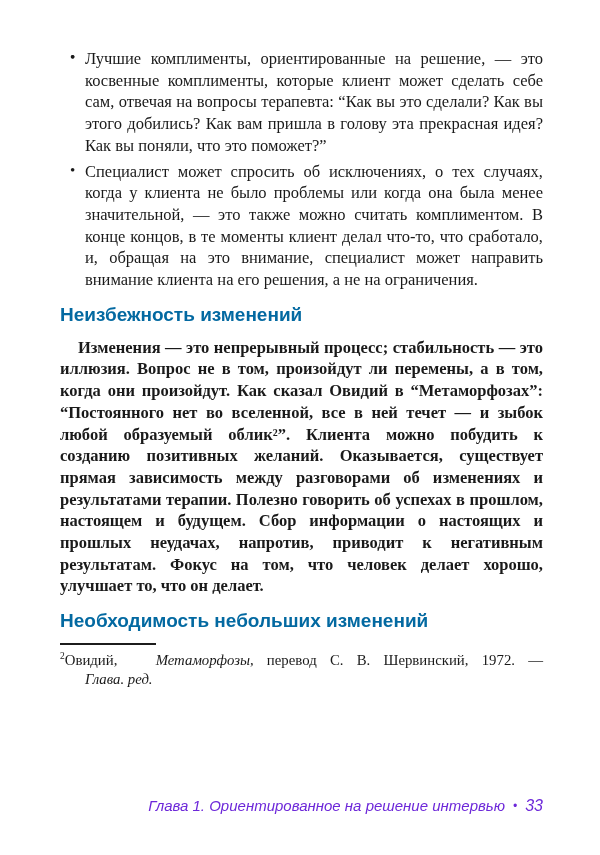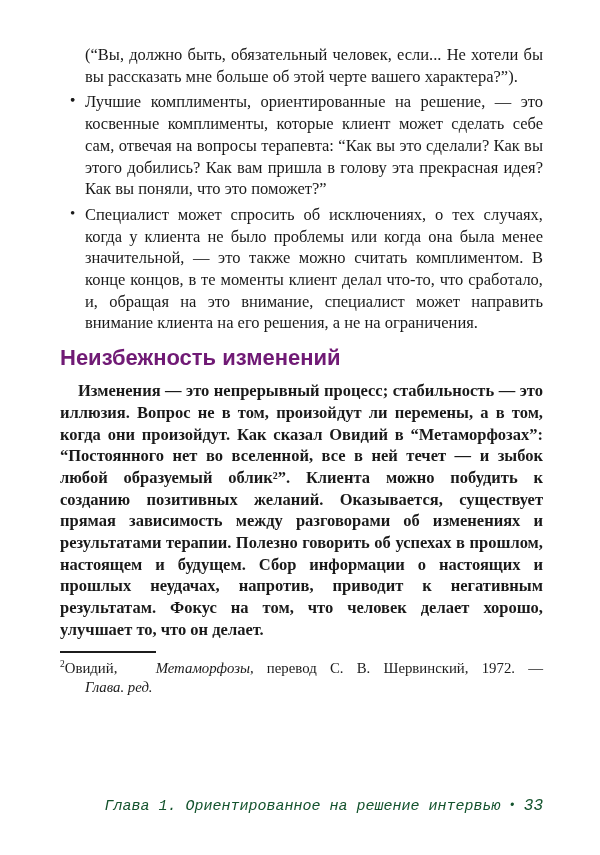--- a/index.html
+++ b/index.html
@@ -32,23 +32,23 @@
     padding-left:25px;
   }
   .bullet-marker {
     position:absolute;
     left:10px; top:-1px;
     font-size:15px;
   }
   h2.section-heading {
     font-family:"Liberation Sans", sans-serif;
     font-weight:bold;
-    font-size:22px;
+    font-size:19px;
     line-height:21px;
-    color:#701a75;
+    color:#0369a1;
     margin:13px 0 12px 0;
     text-align:left;
   }
   p.body-par { text-indent:18px;font-weight:bold; }
   .footnote-rule {
     width:96px;
     border-top:2px solid #1c1c1c;
     margin-top:10px;
   }
   .footnote {
@@ -59,56 +59,54 @@
   }
   .footnote sup {
     font-size:9.5px;
     vertical-align:super;
     line-height:0;
   }
   .footnote .it { font-style:italic;margin-left:25px; }
   .page-footer {
     margin-top:auto;
     text-align:right;
-    font-family:Liberation Mono, monospace;
+    font-family:Liberation Sans, sans-serif;
     font-style:italic;
     font-size:15px;
-    color:#14532d;
+    color:#6d28d9;
     white-space:nowrap;
   }
   .page-footer .sep { margin:0 8px; font-size:12px; vertical-align:1px; }
   .page-footer .pagenum { font-size:16px; }
 </style>
 </head>
 <body>
 
 <div class="page">
   <div class="content body-text">
 
-    <div class="quote-block">
-      <span>(“Вы, должно быть, обязательный человек, если... Не хотели бы вы рассказать мне больше об этой черте вашего характера?”).</span>
-    </div>
 
     <ul class="bullet-list">
       <li>
         <span class="bullet-marker">•</span>
       </li>
       <li>
         <span class="bullet-marker">•</span>
         <span>Лучшие комплименты, ориентированные на решение, — это косвенные комплименты, которые клиент может сделать себе сам, отвечая на вопросы терапевта: “Как вы это сделали? Как вы этого добились? Как вам пришла в голову эта прекрасная идея? Как вы поняли, что это поможет?”</span>
       </li>
       <li>
         <span class="bullet-marker">•</span>
         <span>Специалист может спросить об исключениях, о тех случаях, когда у клиента не было проблемы или когда она была менее значительной, — это также можно считать комплиментом. В конце концов, в те моменты клиент делал что-то, что сработало, и, обращая на это внимание, специалист может направить внимание клиента на его решения, а не на ограничения.</span>
       </li>
     </ul>
 
     <h2 class="section-heading">Неизбежность изменений</h2>
     <p class="body-par">Изменения — это непрерывный процесс; стабильность — это иллюзия. Вопрос не в том, произойдут ли перемены, а в том, когда они произойдут. Как сказал Овидий в “Метаморфозах”: “Постоянного нет во вселенной, все в ней течет — и зыбок любой образуемый облик²”. Клиента можно побудить к созданию позитивных желаний. Оказывается, существует прямая зависимость между разговорами об изменениях и результатами терапии. Полезно говорить об успехах в прошлом, настоящем и будущем. Сбор информации о настоящих и прошлых неудачах, напротив, приводит к негативным результатам. Фокус на том, что человек делает хорошо, улучшает то, что он делает.</p>
 
+    <h2 class="section-heading">Необходимость небольших изменений</h2>
 
     <div class="footnote-rule"></div>
     <p class="footnote"><sup>2</sup><span>Овидий, </span><span class="it">Метаморфозы</span><span>, перевод С. В. Шервинский, 1972. — </span><span class="it">Глава. ред.</span></p>
   </div>
 
   <div class="page-footer">
     <span>Глава 1. Ориентированное на решение интервью</span><span class="sep">•</span><span class="pagenum">33</span>
   </div>
 </div>
 

